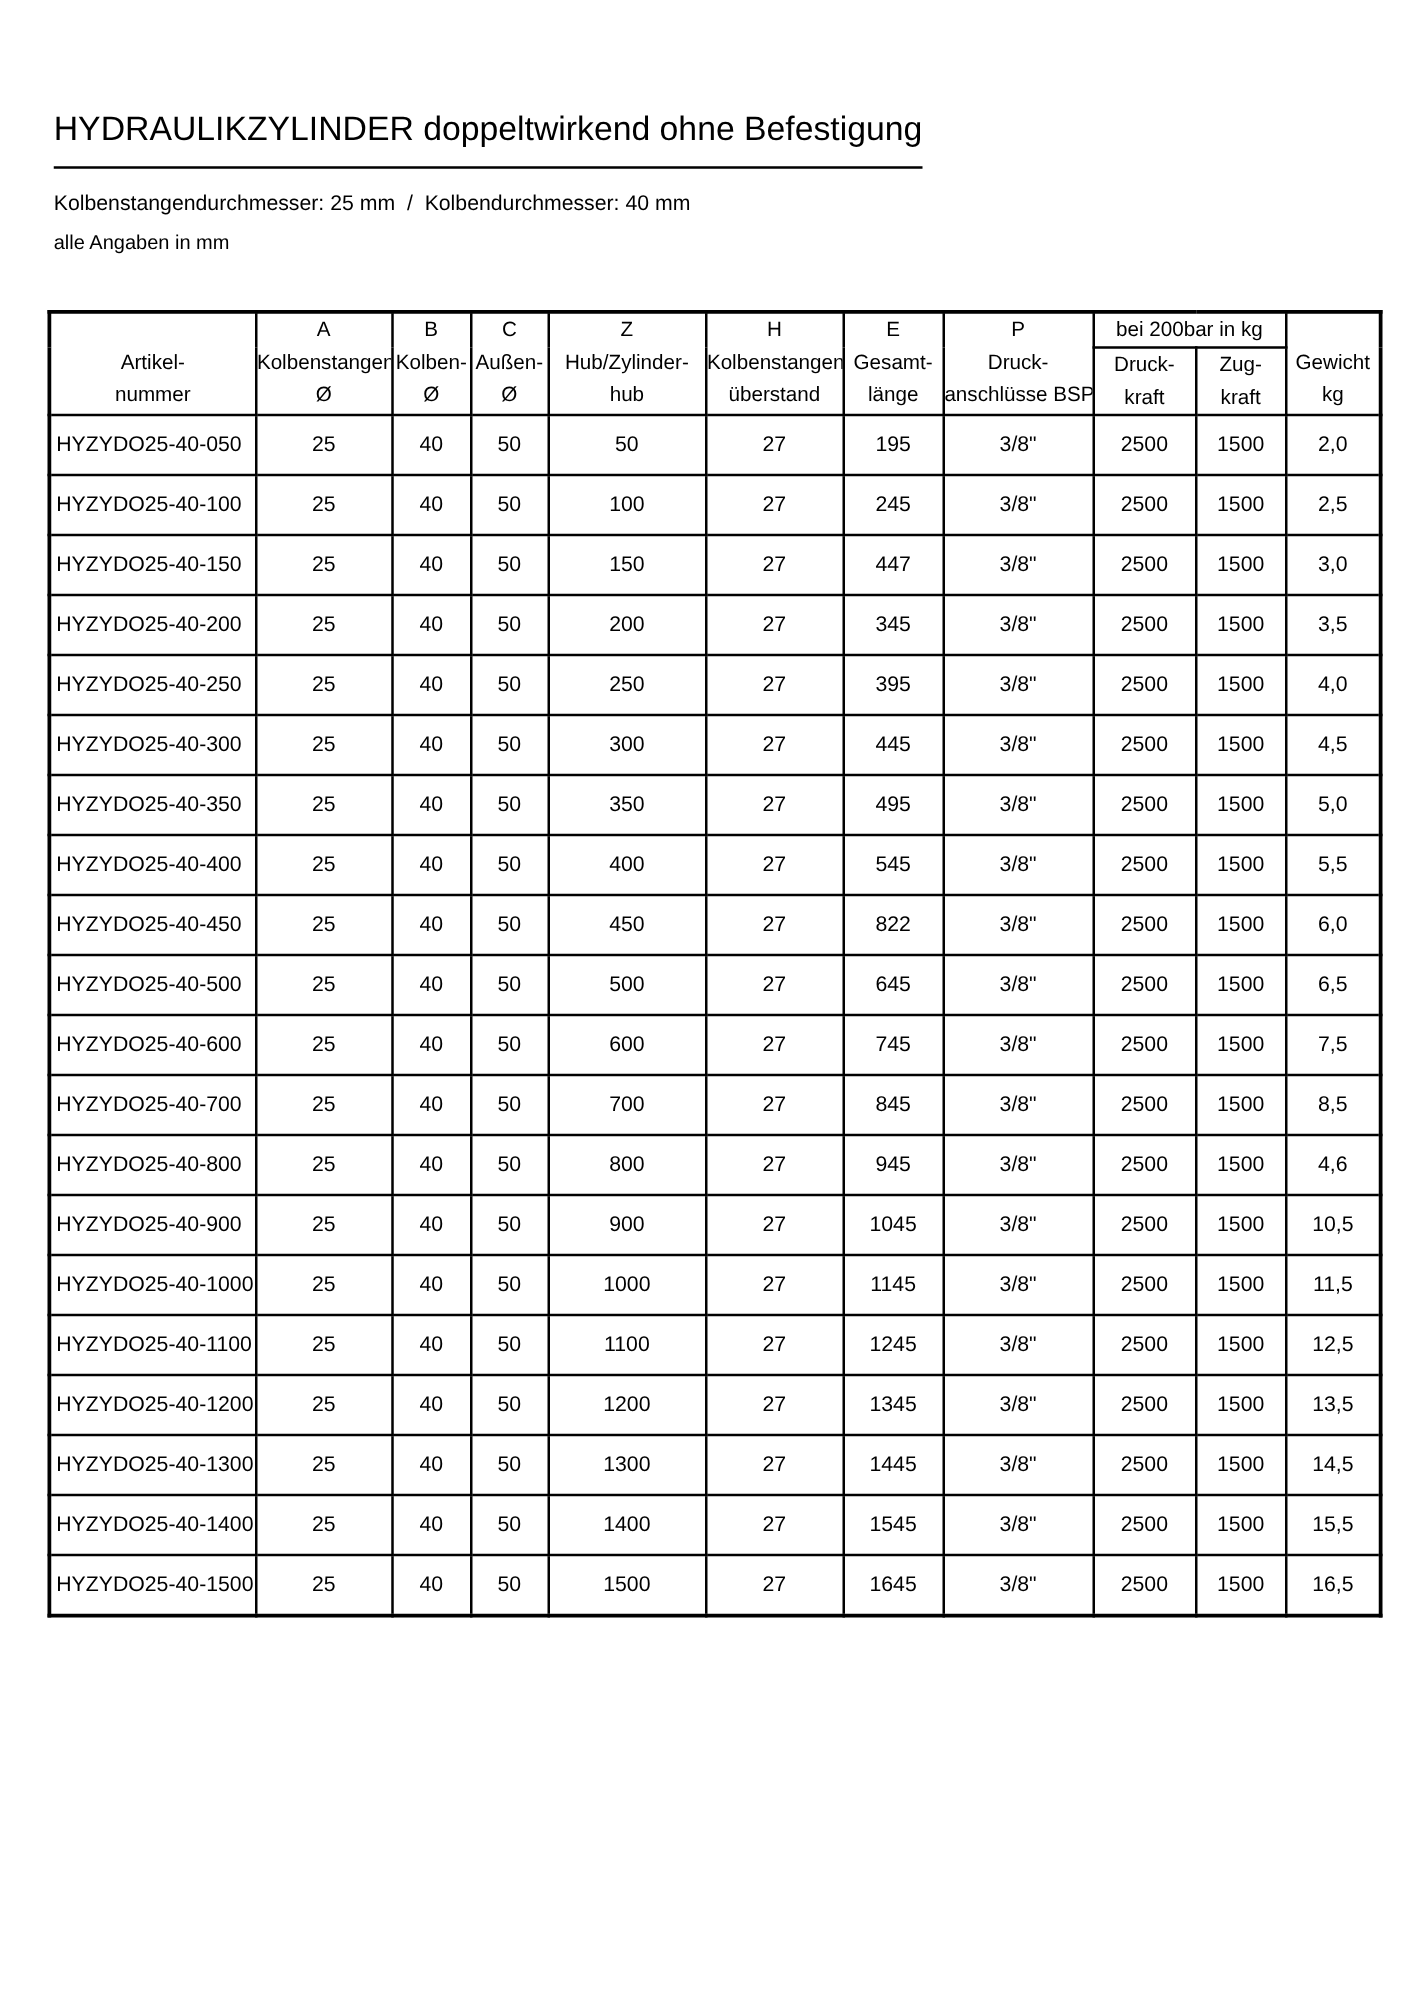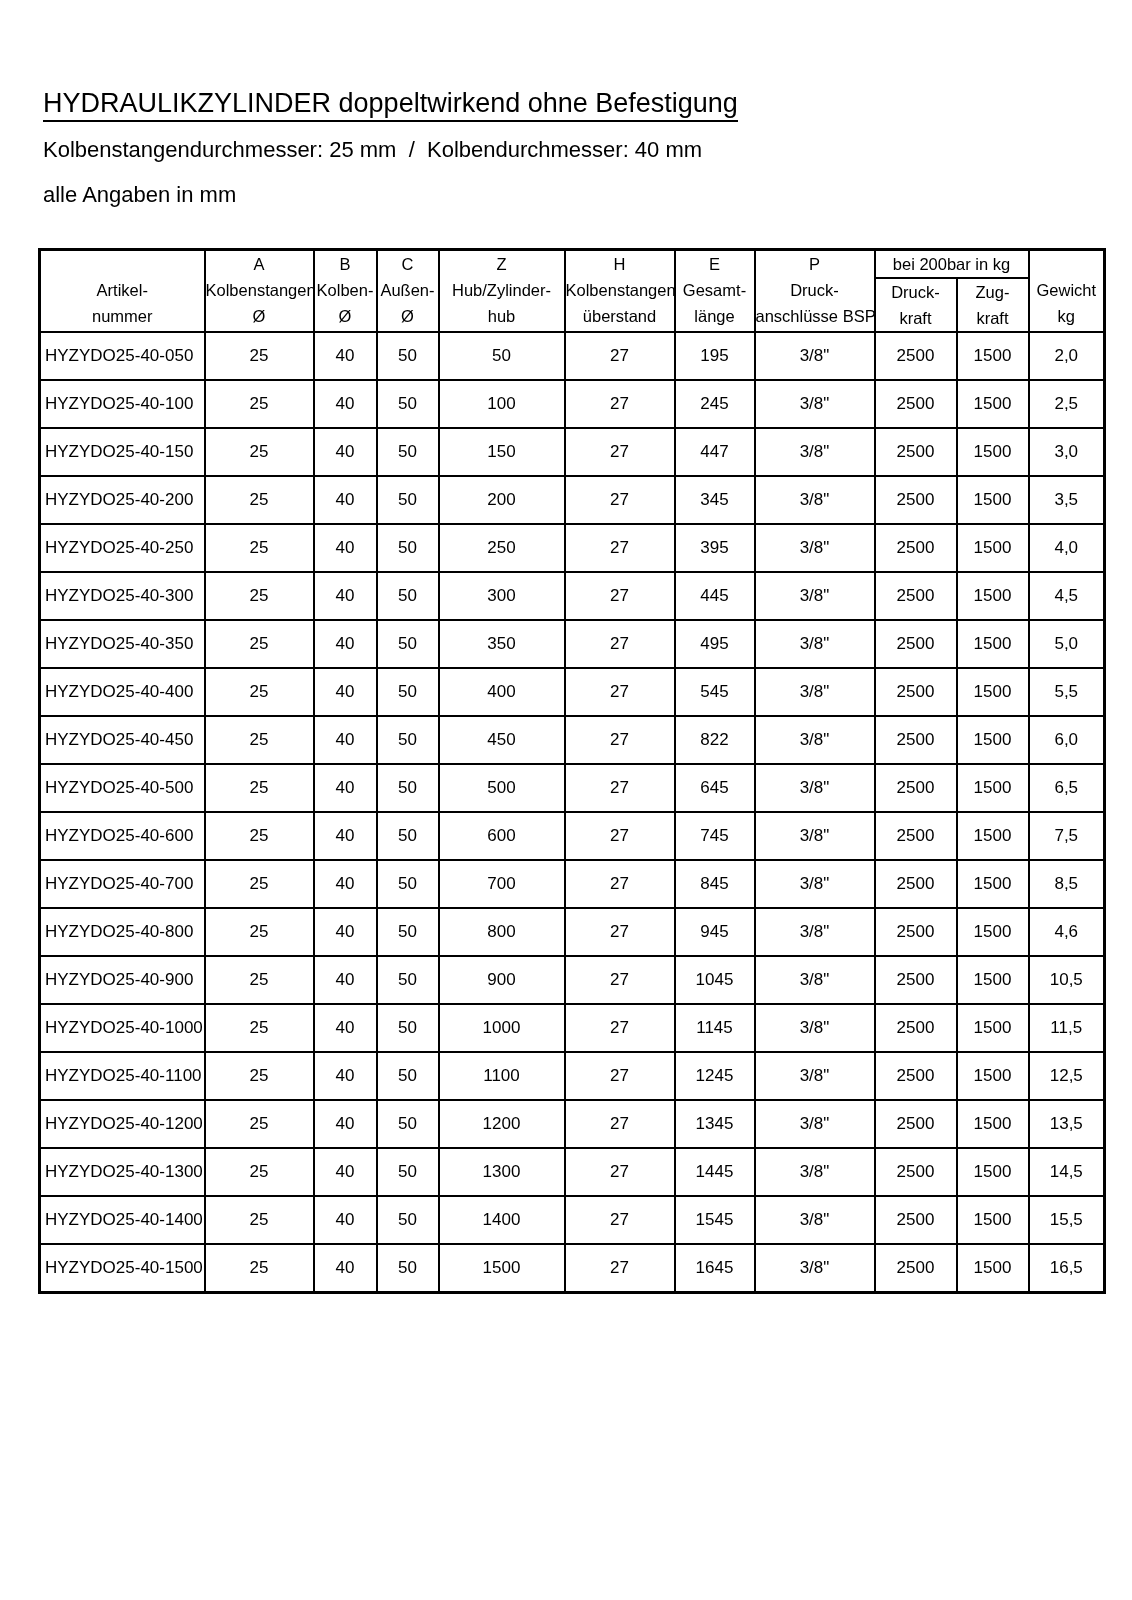--- a/index.html
+++ b/index.html
@@ -17,31 +17,31 @@
   .doc {
     padding: 88px 0 0 38px;
   }
   .title {
     display: inline-block;
     margin: 0 0 0 5px;
     font-size: 27px;
     line-height: 30px;
     font-weight: normal;
     border-bottom: 2px solid #000;
-    padding-bottom: 2px;
+    padding-bottom: 15px;
   }
   .subtitle {
     margin: 13px 0 0 5px;
-    font-size: 22px;
+    font-size: 17px;
     line-height: 30px;
     white-space: pre-wrap;
   }
   .note {
-    margin: 15px 0 0 5px;
-    font-size: 22px;
+    margin: 2px 0 0 5px;
+    font-size: 16px;
     line-height: 30px;
   }
   table.spec {
     margin-top: 38px;
     border-collapse: collapse;
     table-layout: fixed;
     width: 1065px;
     border: 3px solid #000;
   }
   table.spec th,

